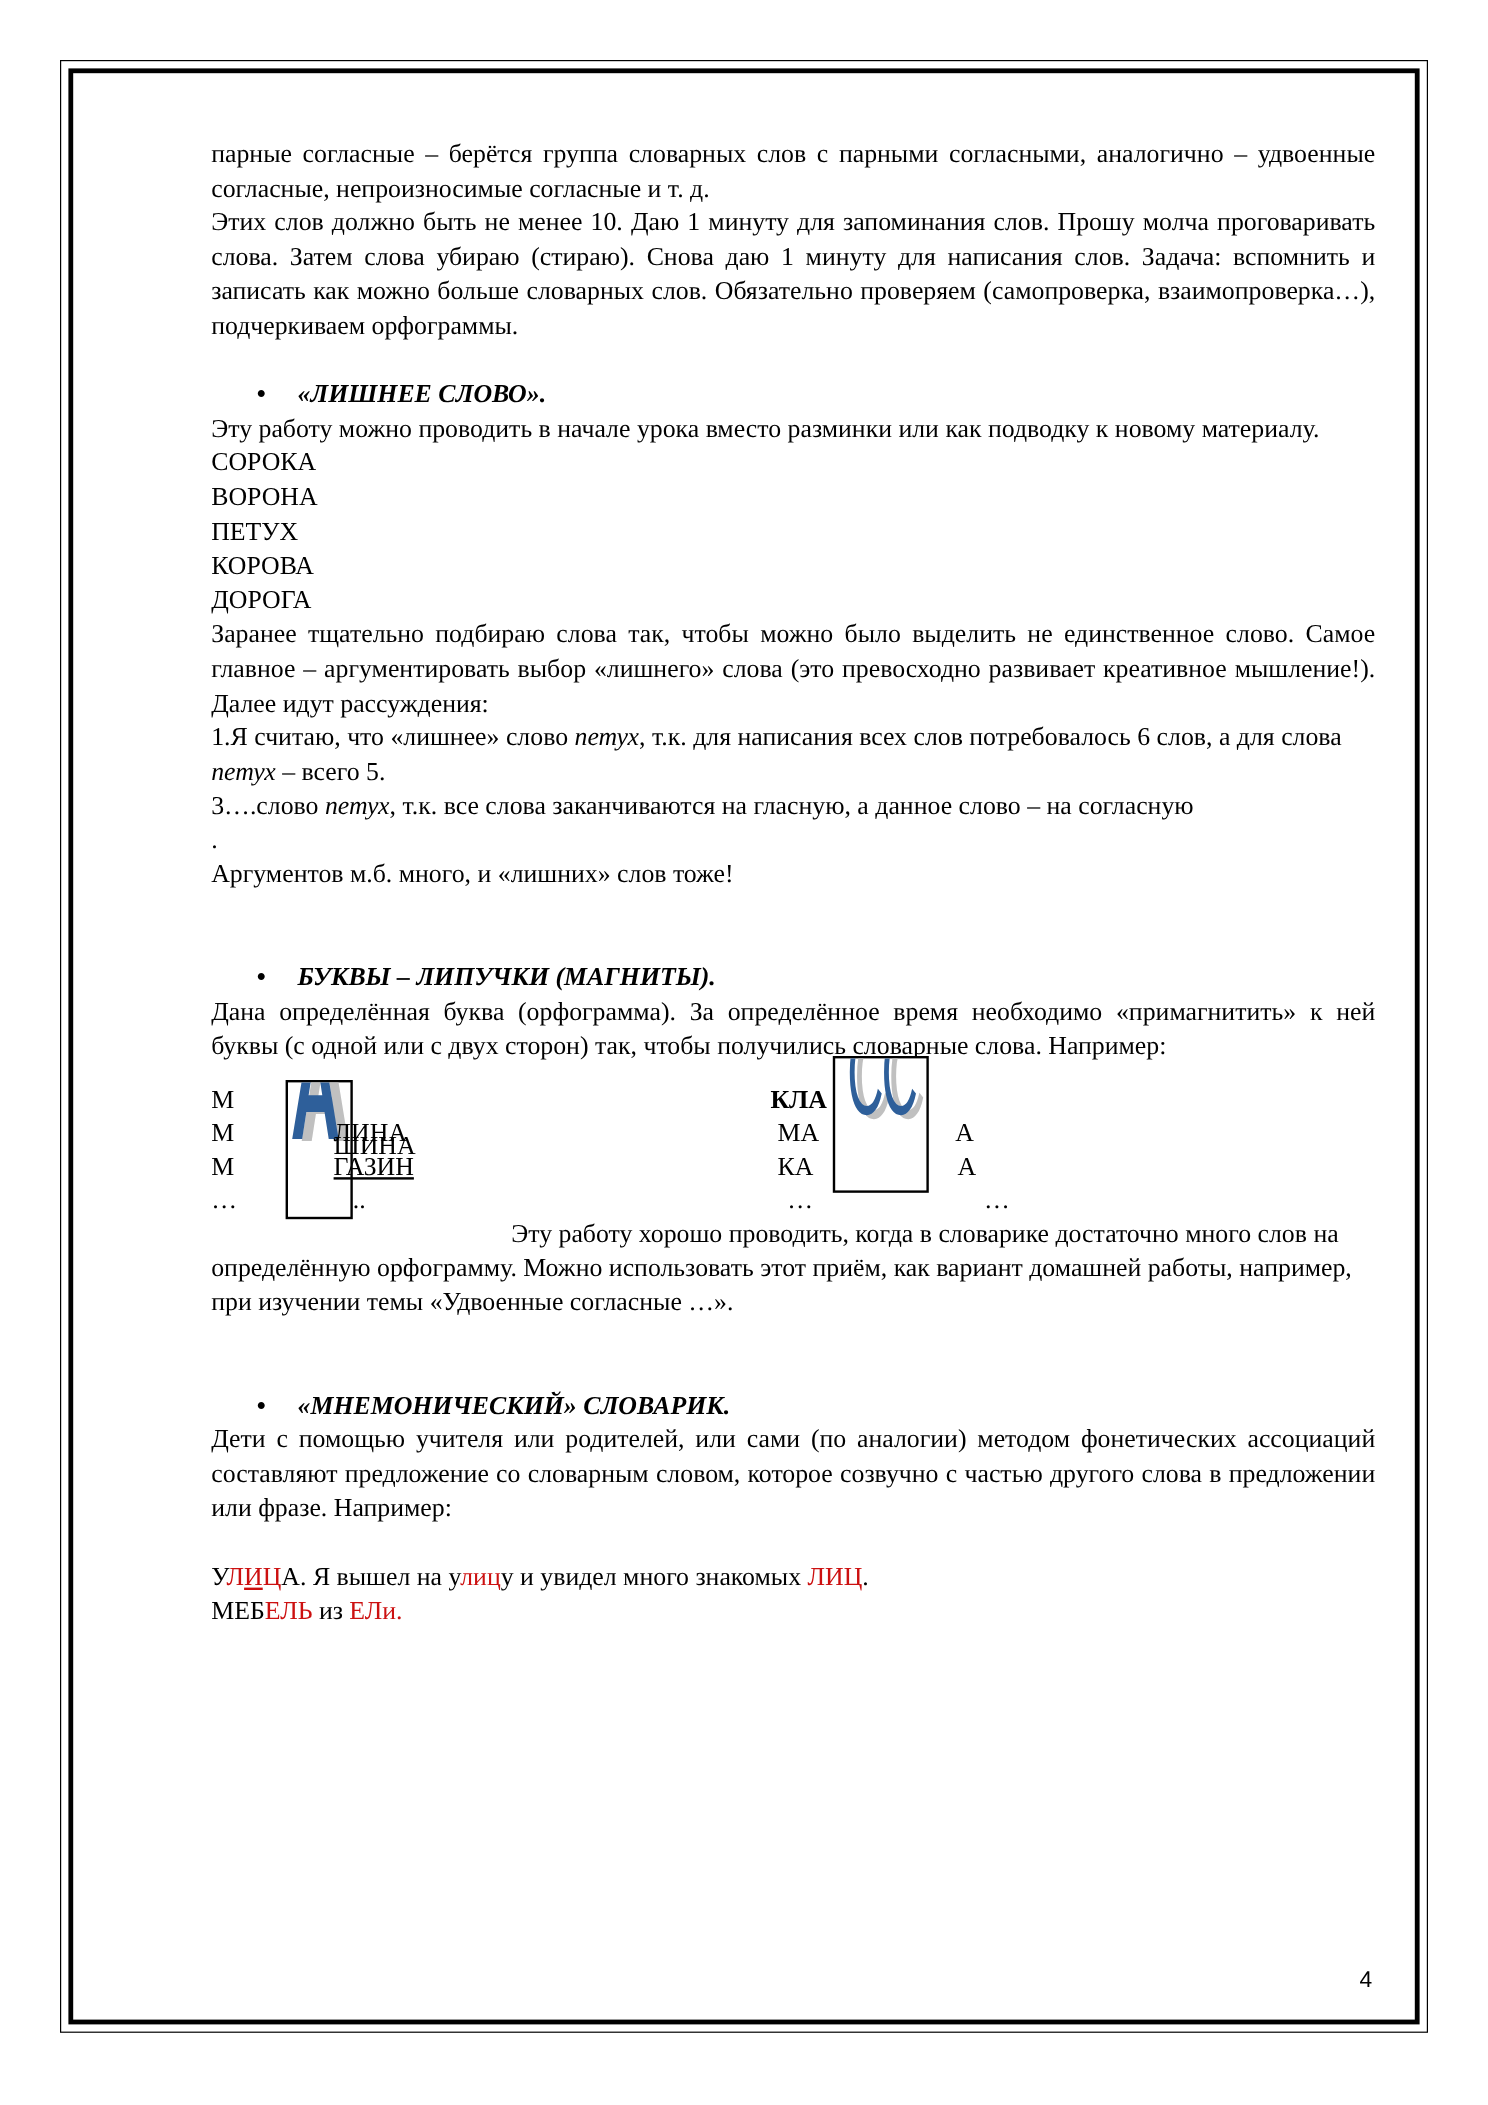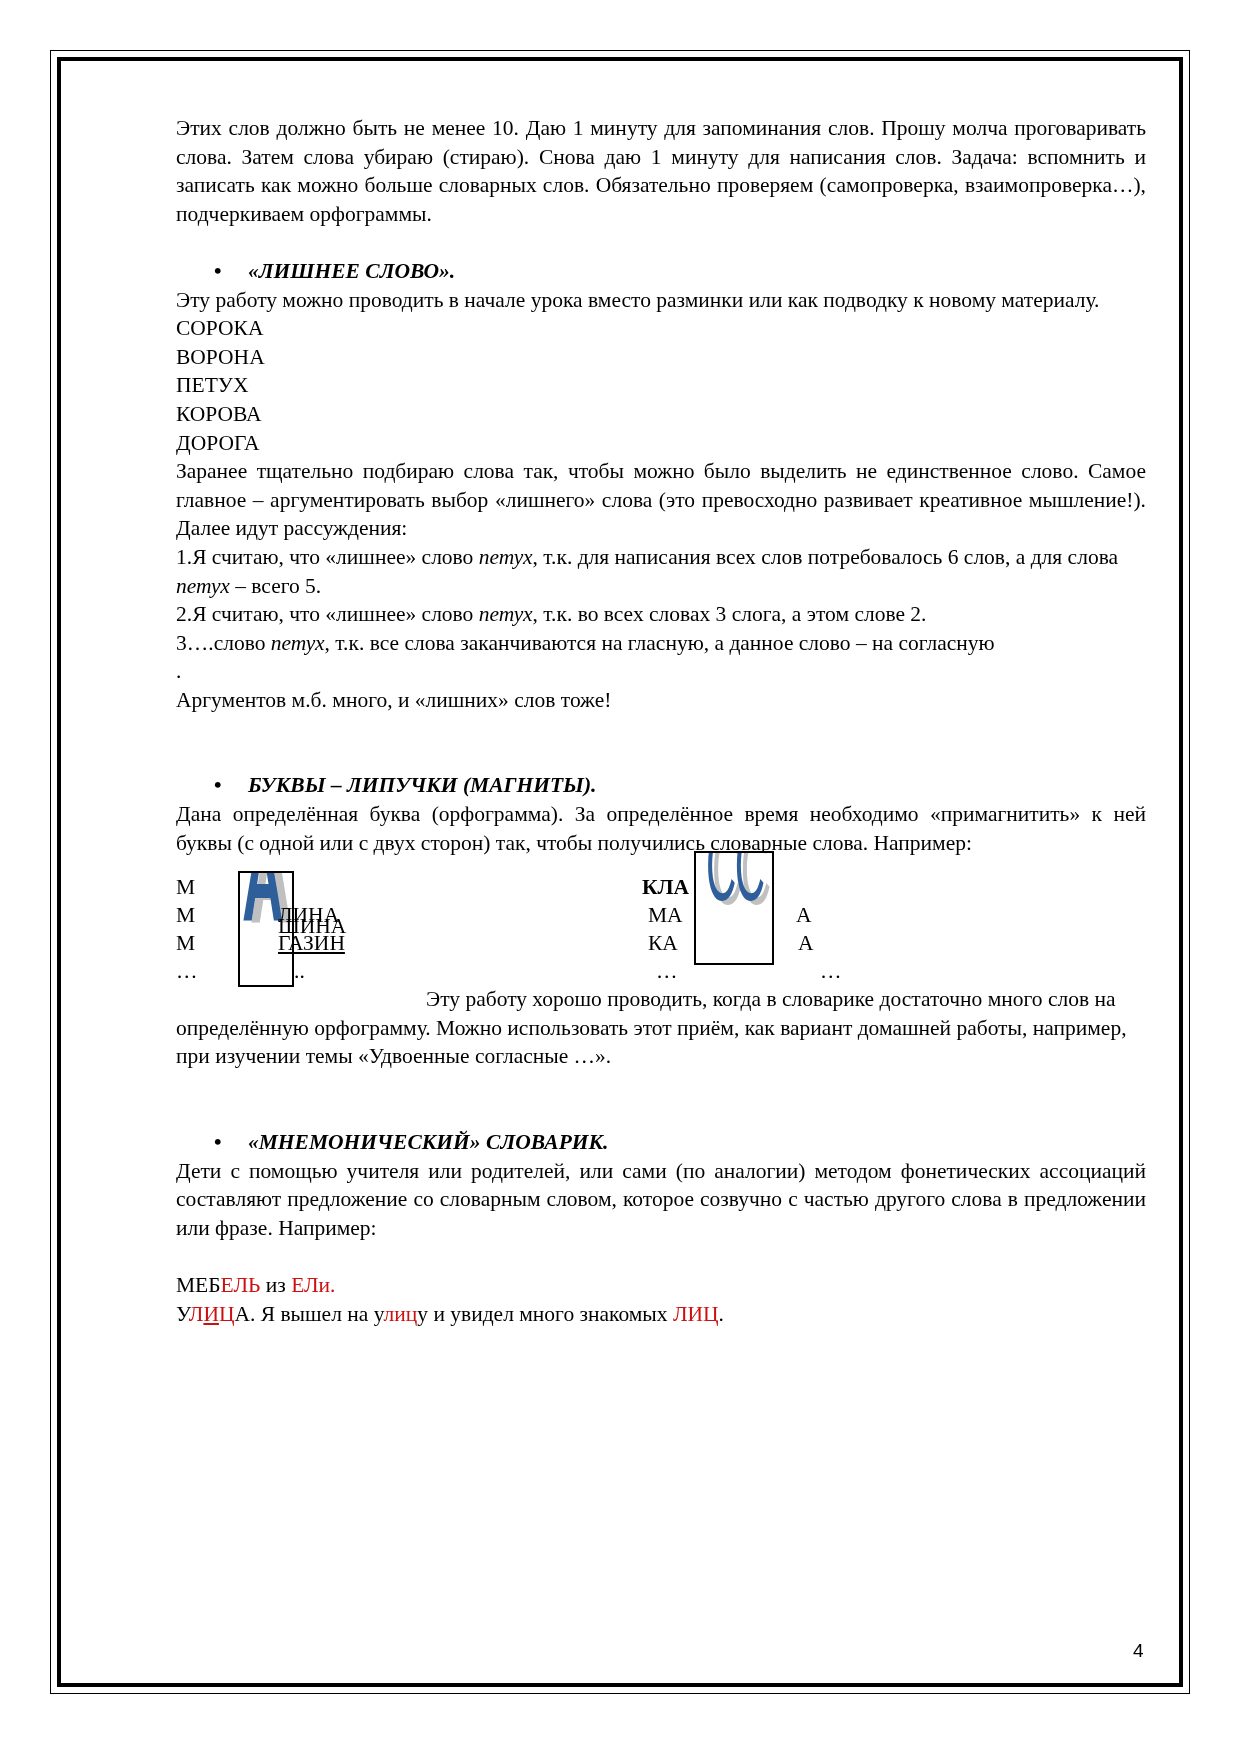--- a/index.html
+++ b/index.html
@@ -53,37 +53,37 @@
   }
 </style>
 </head>
 <body>
 
 <div class="frame-outer"></div>
 <div class="frame-inner"></div>
 
 <div class="page">
 
+  <p class="p">парные согласные – берётся  группа словарных слов с парными согласными, аналогично – удвоенные согласные, непроизносимые согласные и т. д.</p>
   <p class="p">Этих слов должно быть не менее 10. Даю 1 минуту для запоминания слов. Прошу молча проговаривать слова. Затем слова убираю (стираю). Снова даю 1 минуту для написания слов. Задача: вспомнить и записать как можно больше словарных слов. Обязательно проверяем (самопроверка, взаимопроверка…), подчеркиваем орфограммы.</p>
 
   <div class="gap1"></div>
 
   <p class="heading">
     <span class="bullet">•</span>
     <span class="htext">«ЛИШНЕЕ СЛОВО».</span>
   </p>
   <p class="p">Эту работу можно проводить в начале урока вместо разминки или как подводку к новому материалу.</p>
   <p class="p left">СОРОКА</p>
   <p class="p left">ВОРОНА</p>
   <p class="p left">ПЕТУХ</p>
   <p class="p left">КОРОВА</p>
   <p class="p left">ДОРОГА</p>
   <p class="p">Заранее тщательно подбираю слова так, чтобы можно было выделить не единственное слово. Самое главное – аргументировать выбор «лишнего» слова (это превосходно развивает креативное мышление!). Далее идут рассуждения:</p>
   <p class="p left"><span>1.Я считаю, что «лишнее» слово </span><span class="it">петух</span><span>, т.к. для написания всех слов потребовалось 6 слов, а для слова </span><span class="it">петух</span><span> – всего 5.</span></p>
-  <p class="p left"><span>2.Я считаю, что «лишнее» слово </span><span class="it">петух</span><span>, т.к. во всех словах 3 слога, а этом слове 2.</span></p>
   <p class="p left"><span>3….слово  </span><span class="it">петух</span><span>, т.к. все слова заканчиваются на гласную, а данное слово – на согласную</span></p>
   <p class="p left dot">.</p>
   <p class="p left">Аргументов м.б. много, и «лишних» слов тоже!</p>
 
   <div class="gap2"></div>
 
   <p class="heading">
     <span class="bullet">•</span>
     <span class="htext">БУКВЫ – ЛИПУЧКИ (МАГНИТЫ).</span>
   </p>
@@ -122,17 +122,17 @@
   <div class="gap2"></div>
 
   <p class="heading">
     <span class="bullet">•</span>
     <span class="htext">«МНЕМОНИЧЕСКИЙ» СЛОВАРИК.</span>
   </p>
   <p class="p">Дети с помощью учителя или родителей, или сами (по аналогии) методом фонетических ассоциаций составляют предложение со словарным словом, которое созвучно с частью другого слова в предложении или фразе. Например:</p>
 
   <div class="gap1"></div>
 
+  <p class="p left" style="font-family:'Liberation Serif', serif;"><span>У</span><span class="red">Л</span><span class="red ul">И</span><span class="red">Ц</span><span>А. Я вышел на у</span><span class="red">лиц</span><span>у и увидел много знакомых </span><span class="red">ЛИЦ</span><span>.</span></p>
   <p class="p left"><span>МЕБ</span><span class="red">ЕЛЬ</span><span> из </span><span class="red">ЕЛи.</span></p>
-  <p class="p left" style="font-family:'Liberation Serif', serif;"><span>У</span><span class="red">Л</span><span class="red ul">И</span><span class="red">Ц</span><span>А. Я вышел на у</span><span class="red">лиц</span><span>у и увидел много знакомых </span><span class="red">ЛИЦ</span><span>.</span></p>
 </div>
 
 <div class="page-number">4</div>
 
 </body></html>

